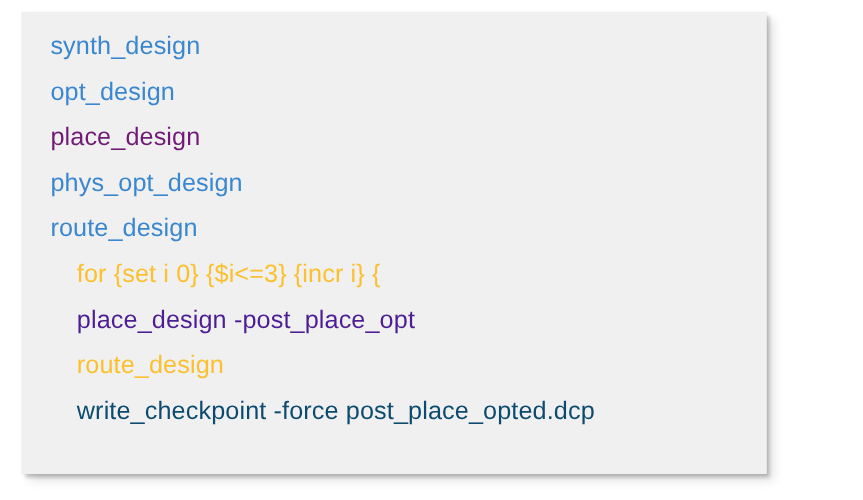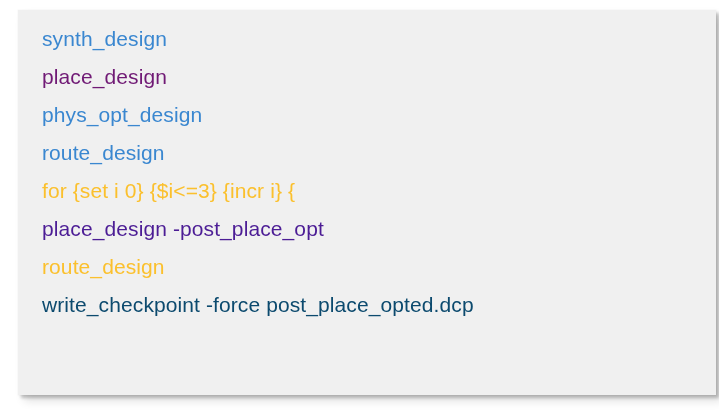--- a/index.html
+++ b/index.html
@@ -20,21 +20,21 @@
     width: 719px;
     height: 417px;
     background: #ffffff;
   }
 
   
   #code-panel {
     position: absolute;
     left: 18px;
     top: 10px;
-    width: 698px;
+    width: 621px;
     height: 385px;
     background: #f0f0f0;
     box-shadow:
        3px 3px 3px rgba(0,0,0,0.22),
        6px 6px 9px rgba(0,0,0,0.12),
        0 0 0 0.5px rgba(0,0,0,0.03);
     box-sizing: border-box;
     overflow: hidden;
   }
 
@@ -50,30 +50,31 @@
     height: 38px;
     line-height: 38px;
     font-size: 21px;
     font-weight: 400;
     letter-spacing: 0.1px;
     white-space: pre;
     font-family: "Liberation Sans", "DejaVu Sans", sans-serif;
   }
 
   .code-line.tone-blue   { color: #3a87d0; }
-  .code-line.tone-amber  { color: #fbc02d; }
+  .code-line.tone-amber  { color: #fbc02d; margin-left: 22px; }
 </style>
 </head>
 <body>
 
 <div id="screenshot-root" style="background: rgb(255, 255, 255);">
   <div id="code-panel" style="background: rgb(240, 240, 240);">
     <div id="code-lines">
 
       <div class="code-line tone-blue" style="color: rgb(58, 135, 208);">synth_design</div>
+      <div class="code-line tone-blue" style="color: rgb(58, 135, 208);">opt_design</div>
       <div class="code-line tone-blue" style="color: #701a75;">place_design</div>
       <div class="code-line tone-blue" style="color: rgb(58, 135, 208);">phys_opt_design</div>
       <div class="code-line tone-blue" style="color: rgb(58, 135, 208);">route_design</div>
       <div class="code-line tone-amber" style="color: rgb(251, 192, 45);">for {set i 0} {$i&lt;=3} {incr i} {</div>
       <div class="code-line tone-amber" style="color: #4c1d95;">place_design -post_place_opt</div>
       <div class="code-line tone-amber" style="color: rgb(251, 192, 45);">route_design</div>
       <div class="code-line tone-amber" style="color: #0c4a6e;">write_checkpoint -force post_place_opted.dcp</div>
 
     </div>
   </div>

